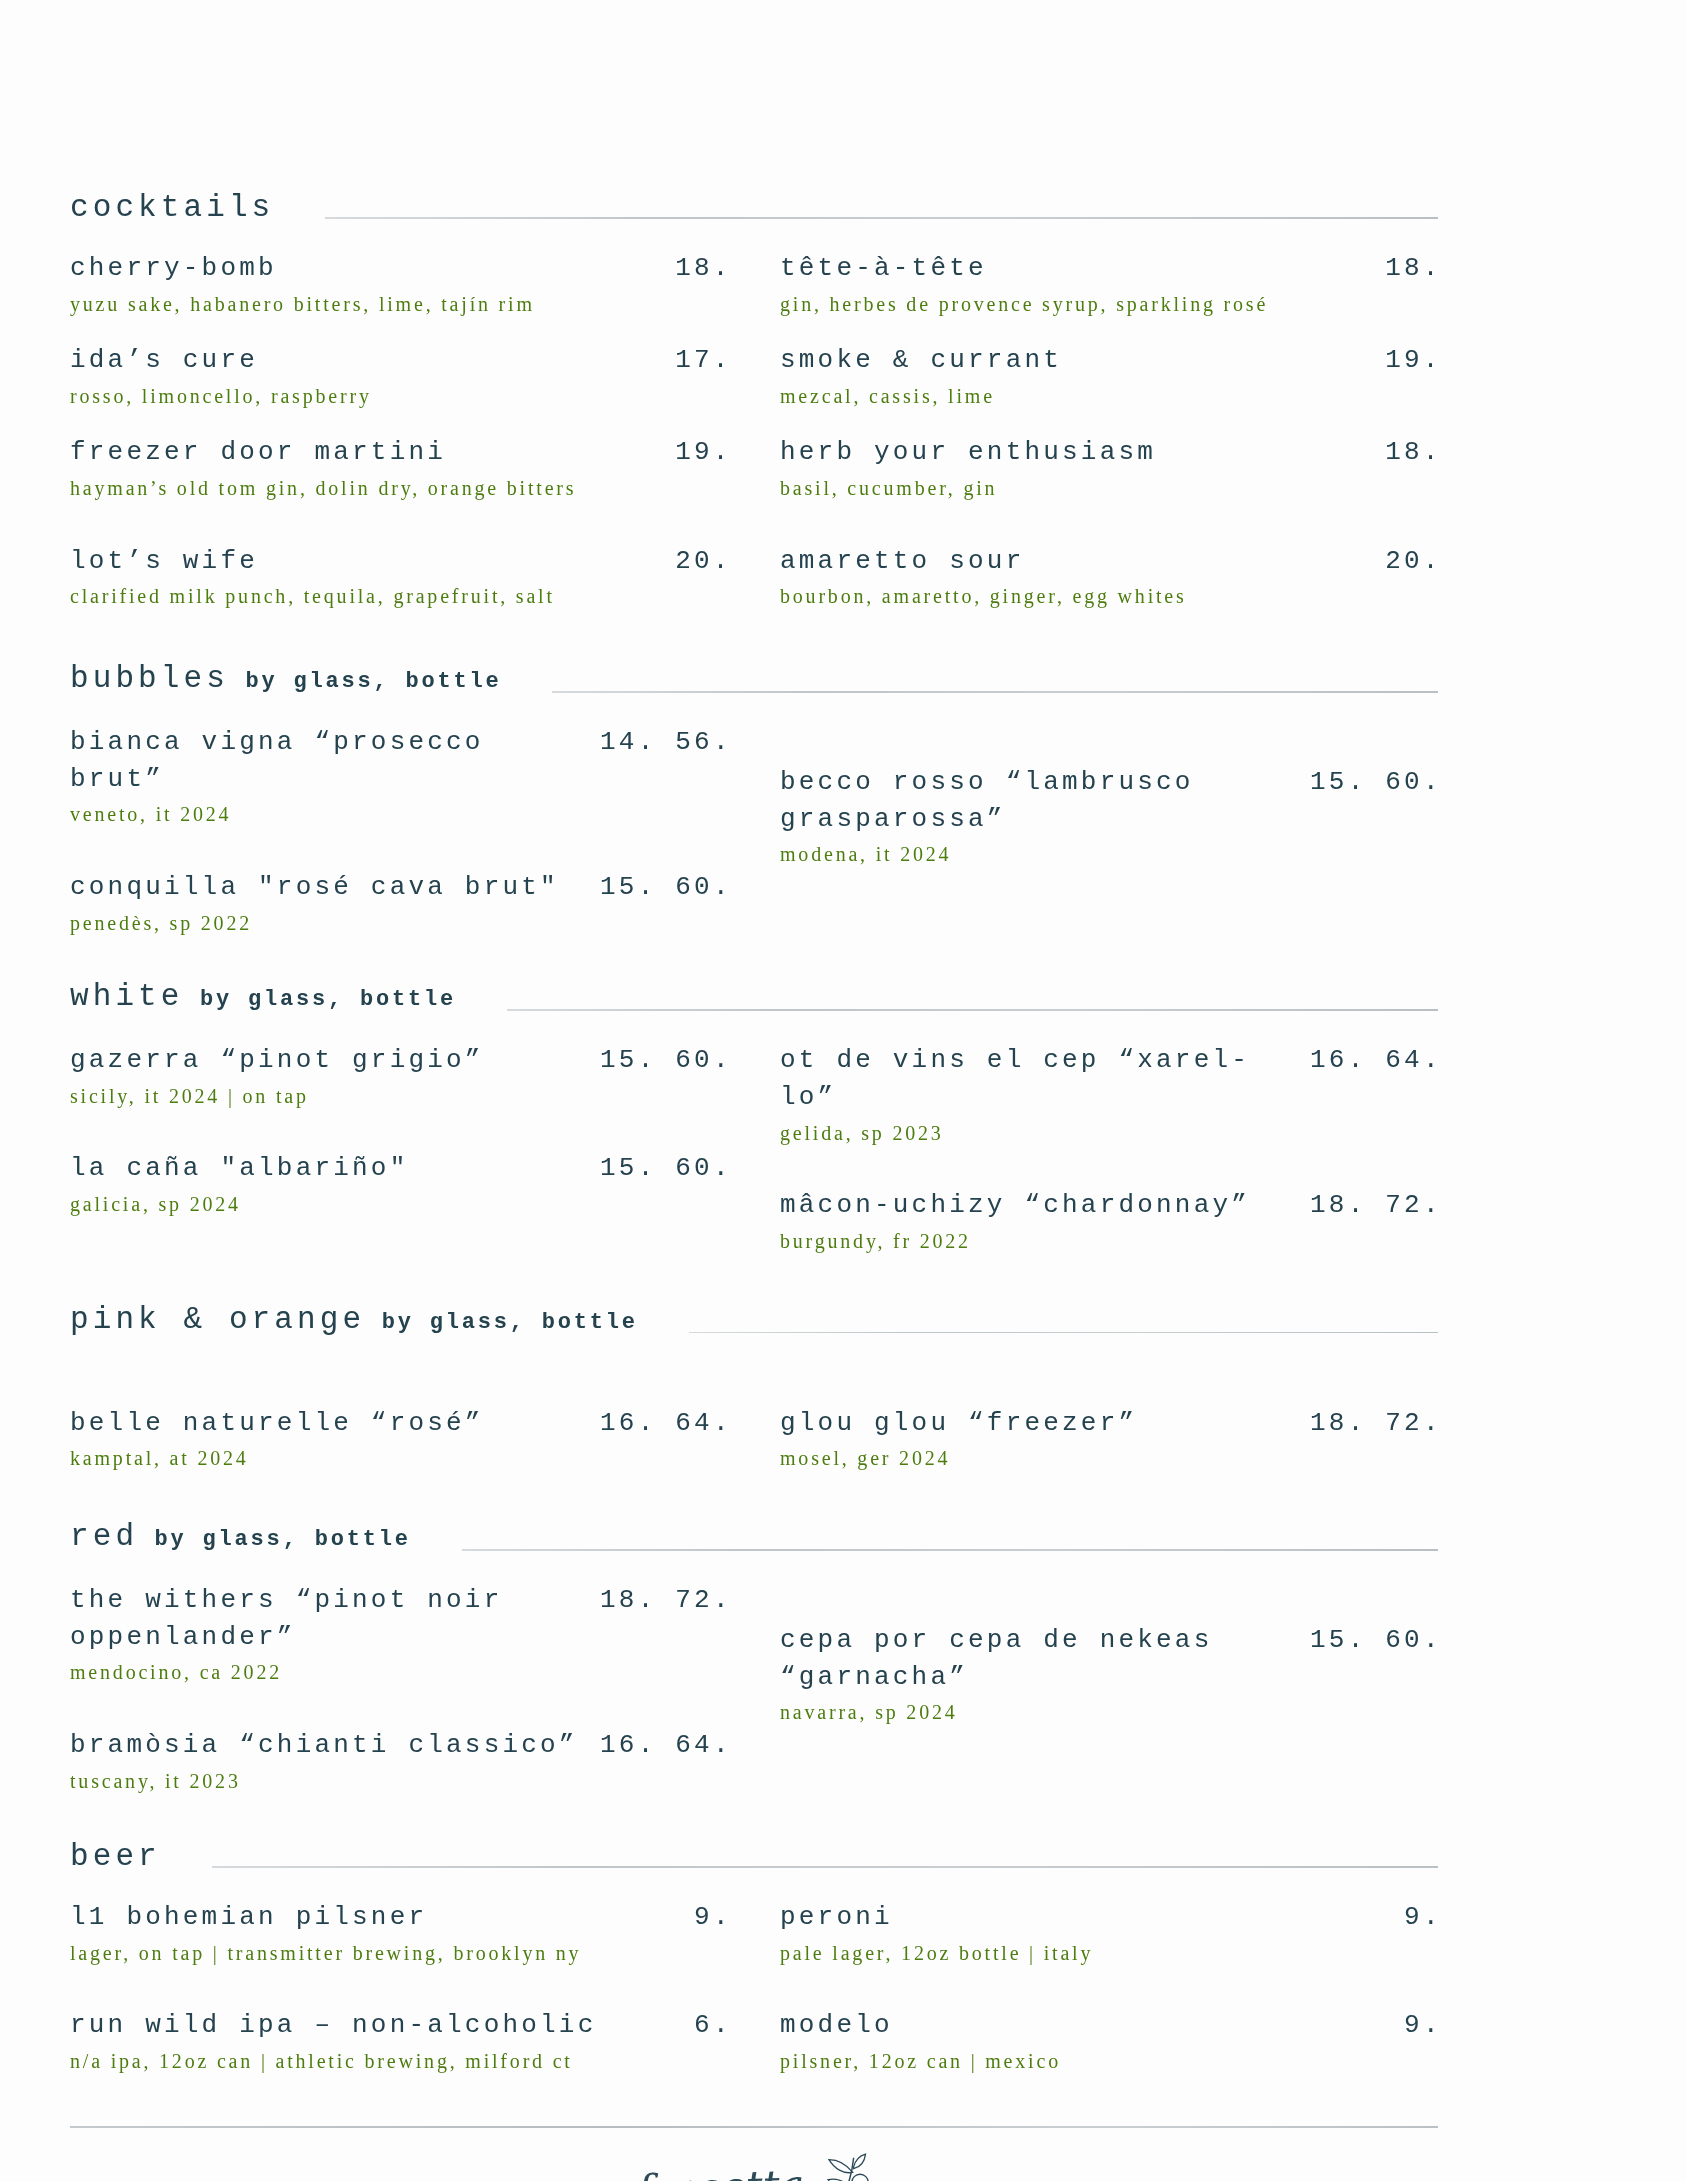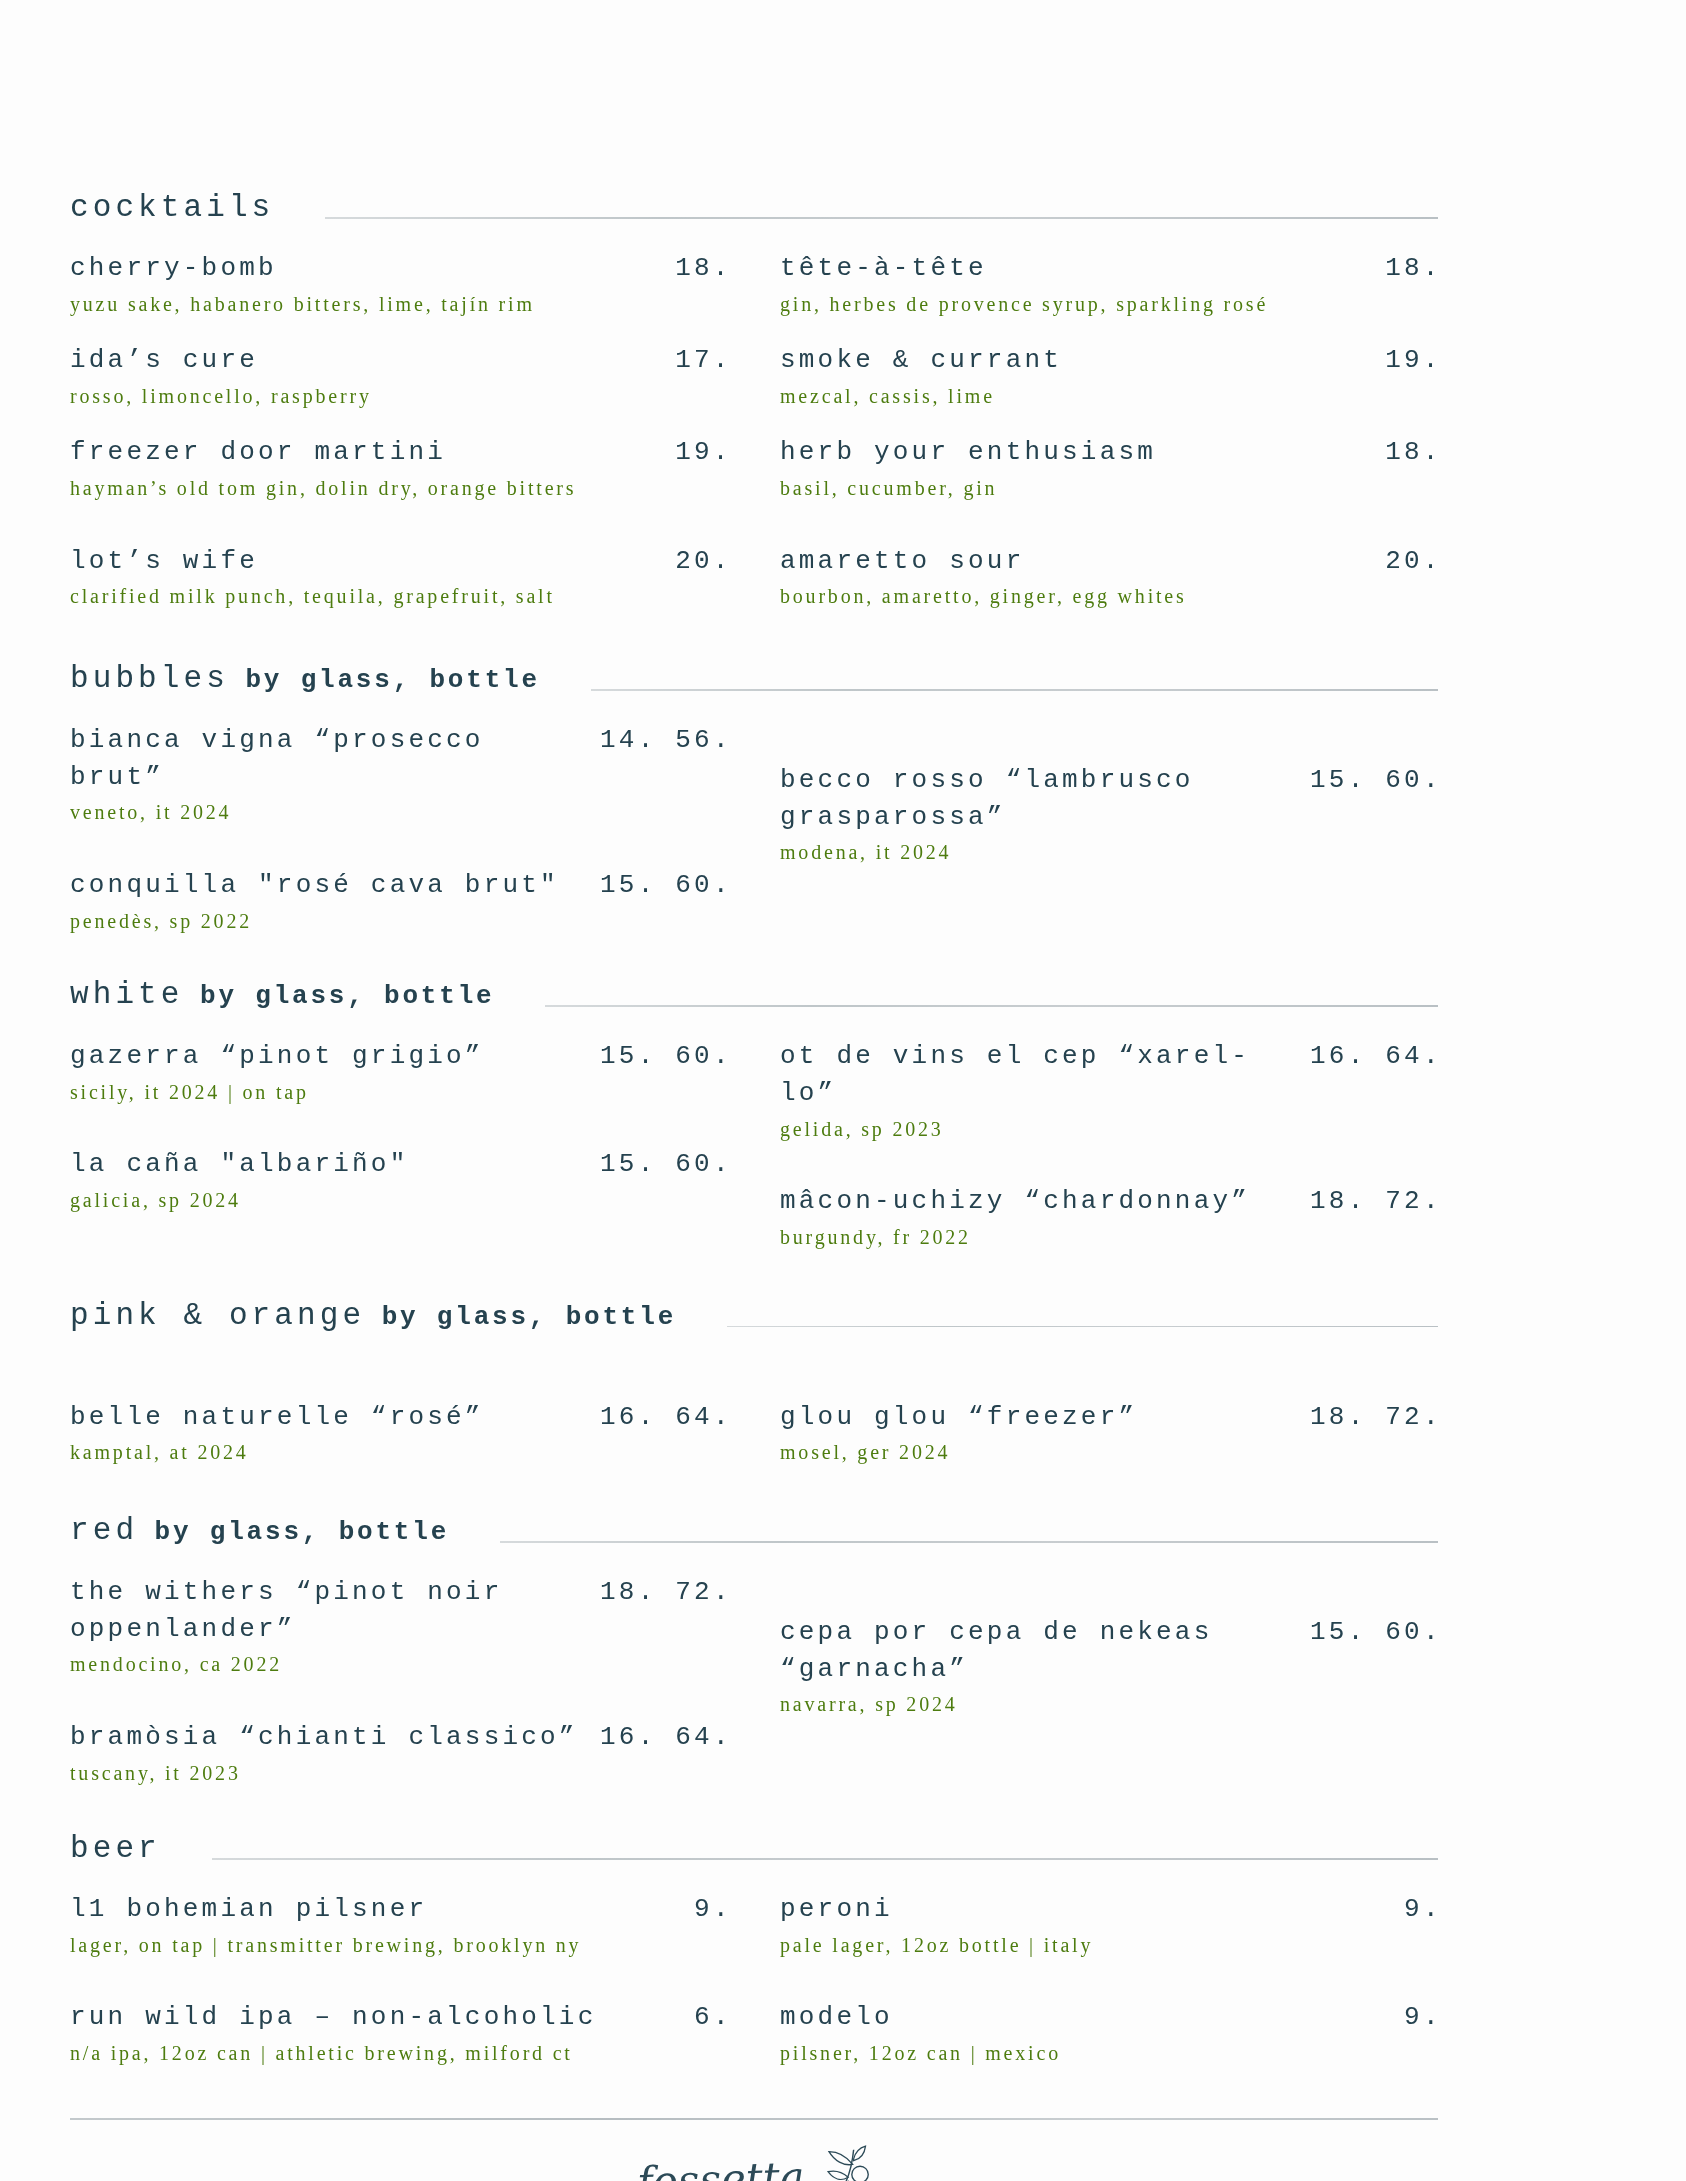--- a/index.html
+++ b/index.html
@@ -24,21 +24,21 @@
     align-items: baseline;
     line-height: 40px;
     margin-bottom: 22px;
   }
   .section-title {
     font-size: 31px;
     letter-spacing: 4.1px;
     white-space: nowrap;
   }
   .section-sub {
-    font-size: 26px;
+    font-size: 22px;
     font-weight: 700;
     letter-spacing: 2.8px;
     margin-left: 16.5px;
     white-space: nowrap;
   }
   .section-rule {
     flex: 1;
     height: 1.8px;
     background: linear-gradient(90deg, #d6dadc, #bfc6c9 30%, #c8cdd0 60%, #b9c0c4);
     align-self: flex-end;

